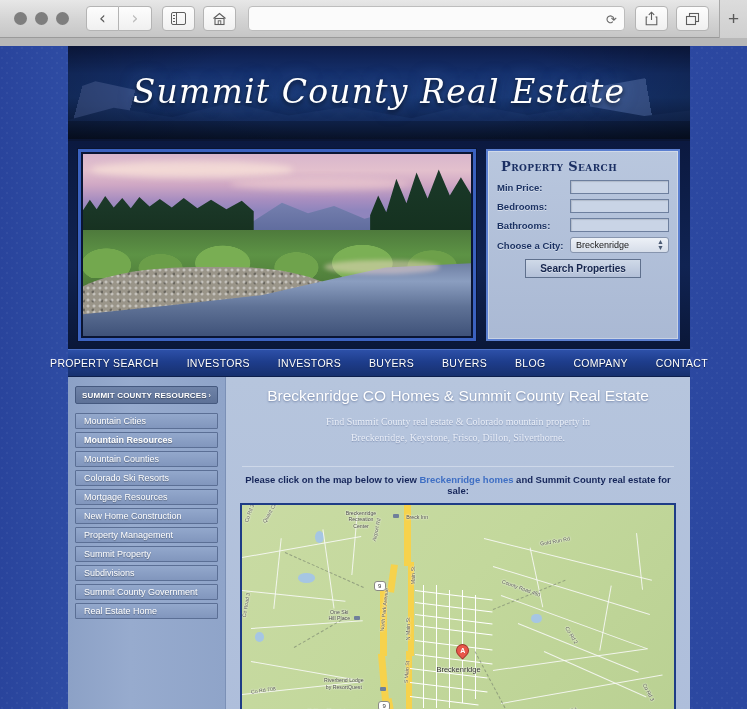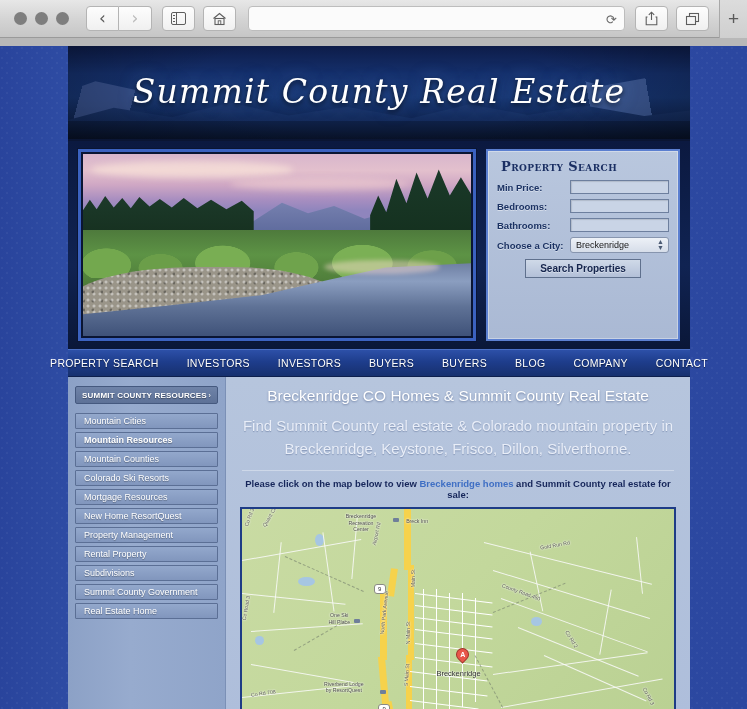--- a/index.html
+++ b/index.html
@@ -306,23 +306,24 @@
     padding: 10px 14px 0 14px;
     text-align: center;
     overflow: hidden;
   }
   .content h1 {
     font-size: 15.5px; font-weight: 400; color: #ffffff;
     text-shadow: 0 1px 2px rgba(30,50,100,.45);
     margin-bottom: 9px;
   }
   .content .sub {
-    font-size: 15px; color: #e9eef8; line-height: 1.55;
+    font-size: 10px; color: #e9eef8; line-height: 1.55;
     text-shadow: 0 1px 1px rgba(30,50,100,.3);
-    margin-bottom: 9px;
+    margin-bottom: 21px;
+    font-family: Liberation Serif, serif;
   }
   .divider { height: 1px; background: rgba(255,255,255,.35); margin: 0 2px 7px 2px; }
   .click-line {
     font-size: 9.5px; font-weight: 700; color: #16265a;
     margin-bottom: 7px;
   }
   .click-line a { color: #3f6fc4; text-decoration: none; }
 
   
   .map-frame {
@@ -521,23 +522,23 @@
         <div class="res-head">
           <span>SUMMIT COUNTY RESOURCES</span>
           <span class="arrow">›</span>
         </div>
 
         <div class="side-item">Mountain Cities</div>
         <div class="side-item active">Mountain Resources</div>
         <div class="side-item">Mountain Counties</div>
         <div class="side-item">Colorado Ski Resorts</div>
         <div class="side-item">Mortgage Resources</div>
-        <div class="side-item">New Home ResortQuest</div>
+        <div class="side-item">New Home Construction</div>
         <div class="side-item">Property Management</div>
-        <div class="side-item">Rental Property</div>
+        <div class="side-item">Summit Property</div>
         <div class="side-item">Subdivisions</div>
         <div class="side-item">Summit County Government</div>
         <div class="side-item">Real Estate Home</div>
       </div>
 
       <div class="content">
         <h1>Breckenridge CO Homes &amp; Summit County Real Estate</h1>
         <div class="sub">
           <div>Find Summit County real estate &amp; Colorado mountain property in</div>
           <div>Breckenridge, Keystone, Frisco, Dillon, Silverthorne.</div>

